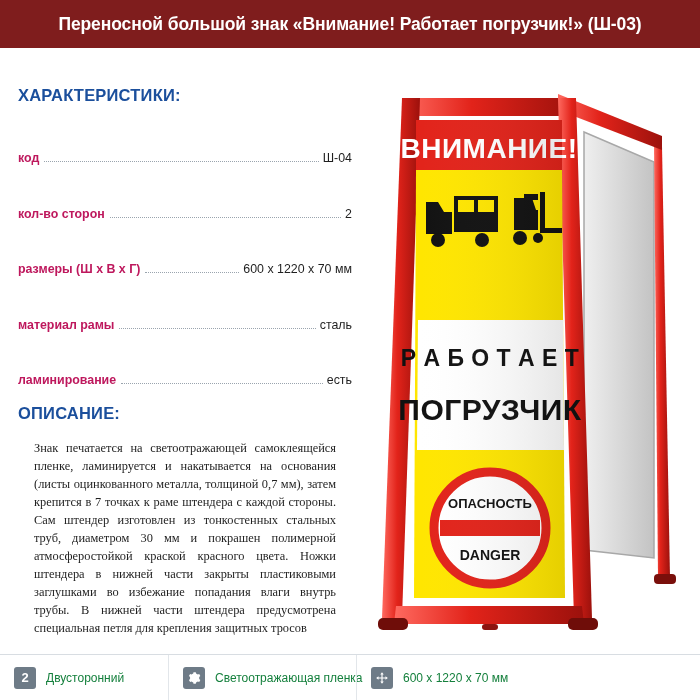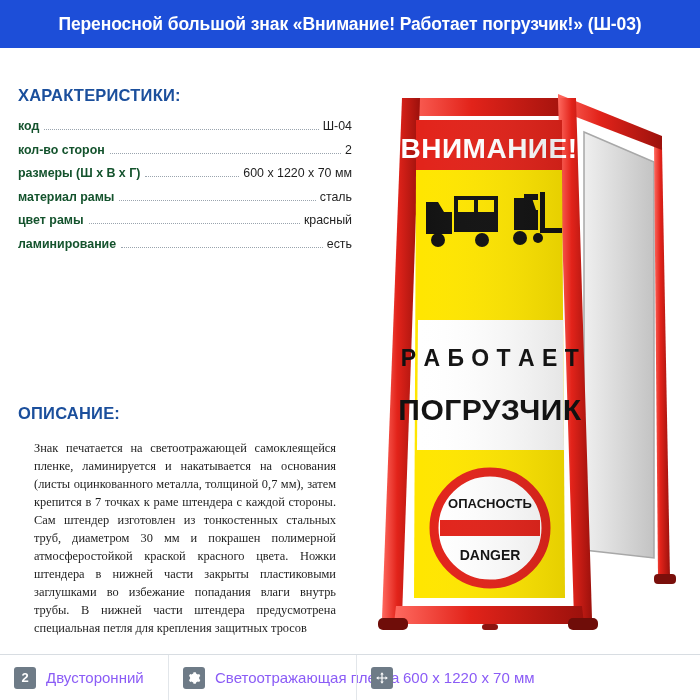--- a/index.html
+++ b/index.html
@@ -14,21 +14,21 @@
     position: relative;
     width: 700px; height: 700px;
     background: #ffffff;
   }
 
   
   .header {
     position: absolute;
     left: 0; top: 0;
     width: 700px; height: 48px;
-    background: #1d4ed8;
+    background: #7f1d1d;
     display: flex;
     align-items: center;
     justify-content: center;
   }
   .header-title {
     color: #ffffff;
     font-size: 17.5px;
     font-weight: bold;
     letter-spacing: -0.1px;
     white-space: nowrap;
@@ -49,24 +49,25 @@
   }
   .spec-list { width: 334px; }
   .spec-row {
     display: flex;
     align-items: baseline;
     font-size: 12.6px;
     color: #1f1f1f;
     margin-bottom: 9.5px;
   }
   .spec-label {
-    color: #14532d;
+    color: #be185d;
     font-weight: bold;
     white-space: nowrap;
     font-size: 12.4px;
+    margin-top: 32px;
   }
   .spec-dots {
     flex: 1 1 auto;
     border-bottom: 1.6px dotted #9aa4ae;
     margin: 0 4px 3px 5px;
     height: 1px;
     min-width: 6px;
   }
   .spec-value {
     white-space: nowrap;
@@ -118,22 +119,22 @@
     font-size: 13px;
     font-weight: bold;
     display: flex;
     align-items: center;
     justify-content: center;
     margin-right: 10px;
     flex: 0 0 auto;
   }
   .footer-ico svg { display: block; }
   .footer-text {
-    font-size: 15px;
-    color: #8b5cf6;
+    font-size: 12px;
+    color: #15803d;
     white-space: nowrap;
   }
 
   
   .photo {
     position: absolute;
     left: 362px; top: 58px;
     width: 330px; height: 600px;
   }
   .sign-svg { display: block; }
@@ -171,25 +172,20 @@
         <span class="spec-value">600 х 1220 х 70 мм</span>
       </div>
 
 
       <div class="spec-row">
         <span class="spec-label">материал рамы</span>
         <span class="spec-dots"></span>
         <span class="spec-value">сталь</span>
       </div>
 
-      <div class="spec-row">
-        <span class="spec-label">цвет рамы</span>
-        <span class="spec-dots"></span>
-        <span class="spec-value">красный</span>
-      </div>
 
 
       <div class="spec-row">
         <span class="spec-label">ламинирование</span>
         <span class="spec-dots"></span>
         <span class="spec-value">есть</span>
       </div>
 
     </div>
   </div>

